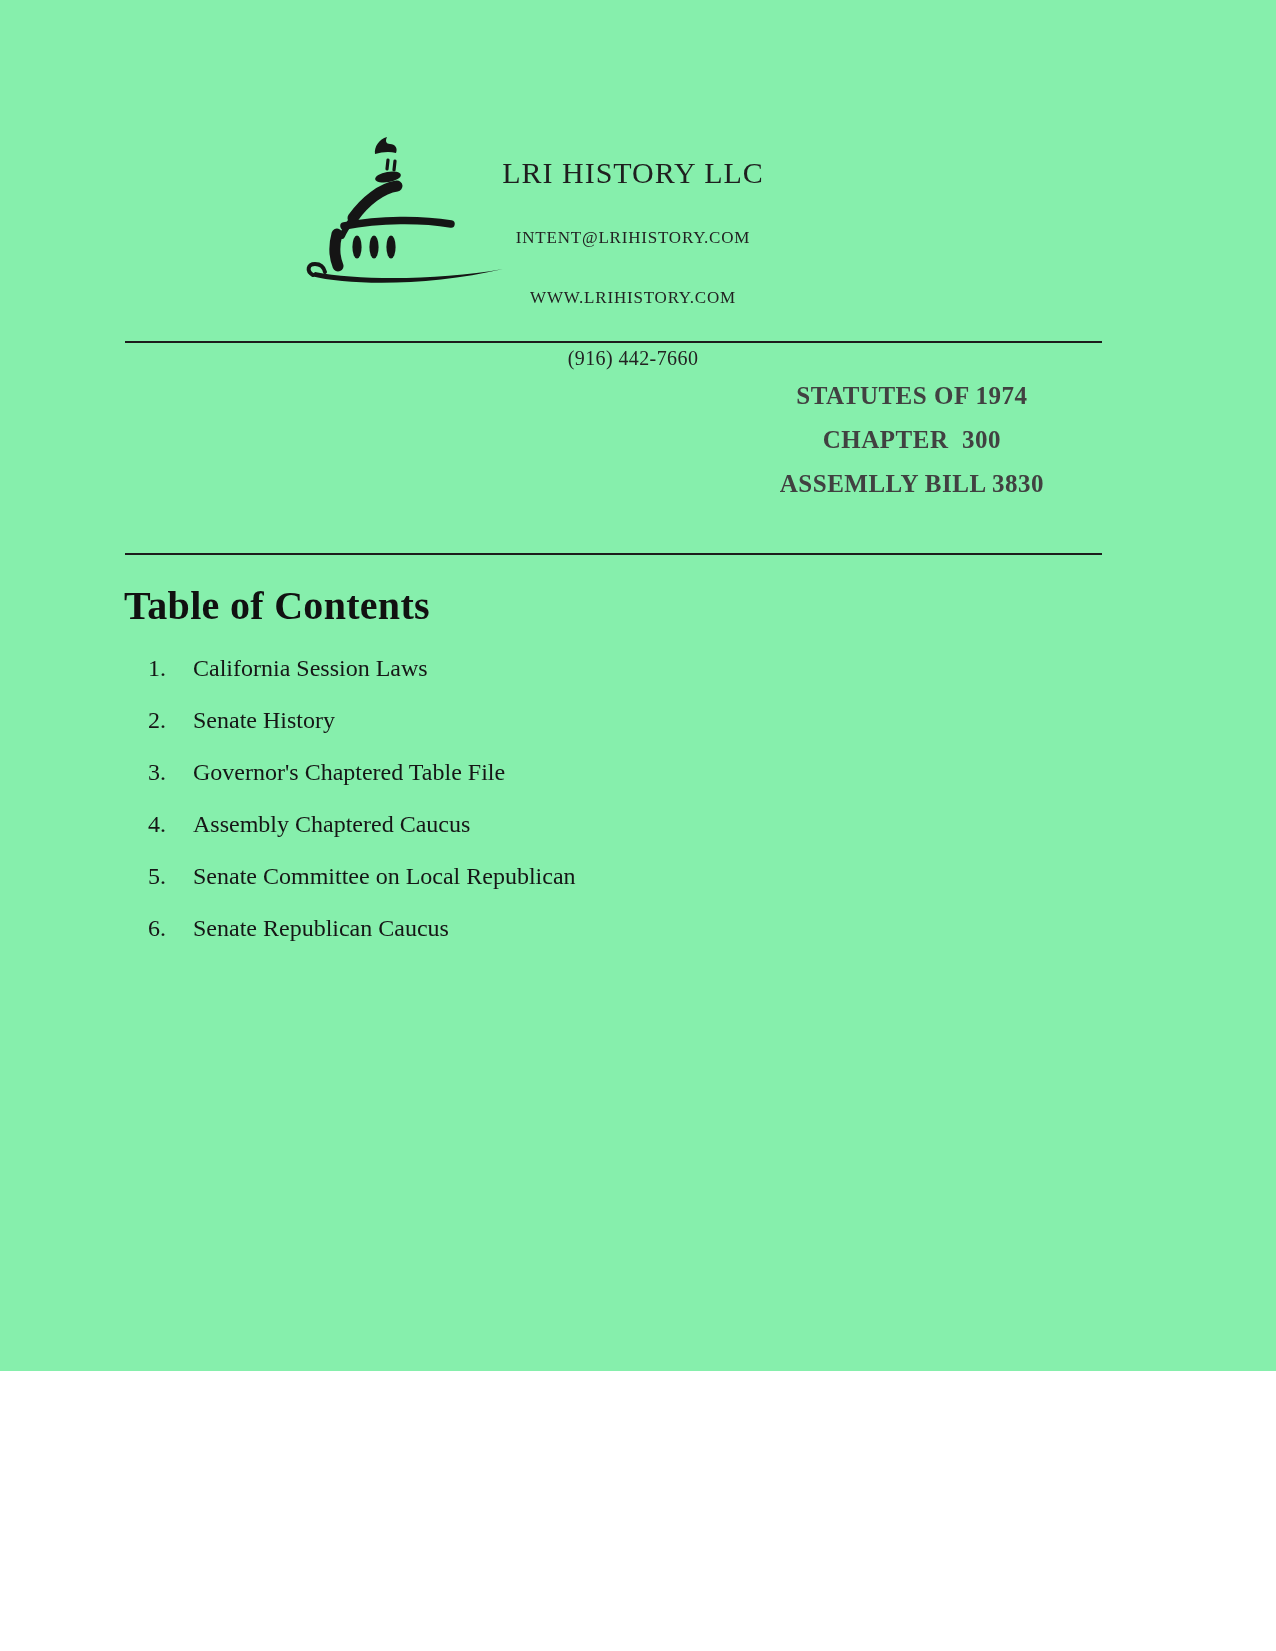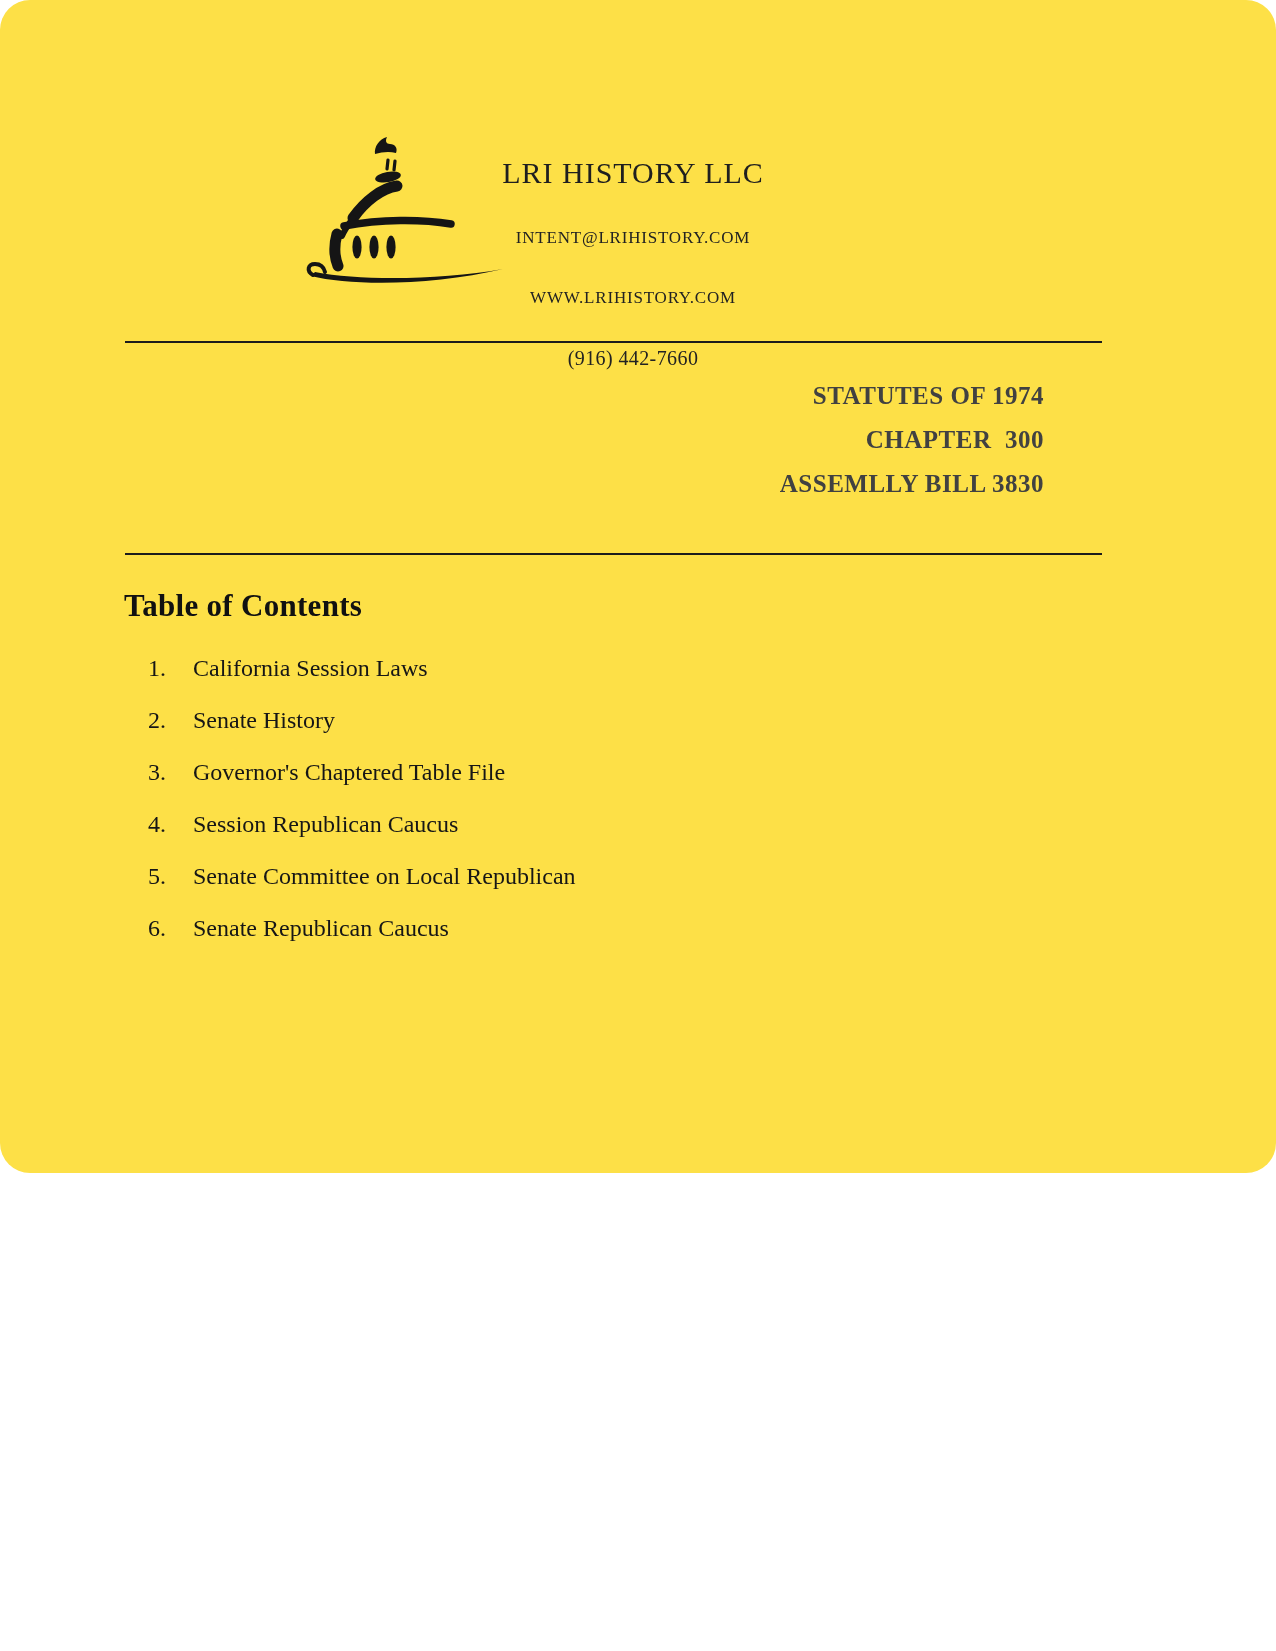--- a/index.html
+++ b/index.html
@@ -1,24 +1,23 @@
 <!DOCTYPE html>
 <html><head>
 <meta charset="utf-8">
 <style>
   html, body { margin: 0; padding: 0; background: #ffffff; }
   .page {
     position: relative;
     width: 1276px;
-    height: 1173px;
-    background: #fde047;
+    height: 1371px;
+    background: #86efac;
     font-family: "Liberation Serif", "DejaVu Serif", serif;
     color: #1a1a1a;
     overflow: hidden;
-    border-radius: 30px;
   }
 
   
   .logo { position: absolute; left: 291px; top: 123px; width: 220px; height: 172px; }
   .logo svg { width: 100%; height: 100%; }
   .letterhead-text {
     position: absolute; left: 437px; top: 152px; width: 392px;
     text-align: center;
   }
   .company-name {
@@ -30,31 +29,31 @@
   .phone-line { font-size: 20px; letter-spacing: 0.4px; }
 
   
   .rule { position: absolute; left: 125px; width: 977px; height: 2px; background: #1c1c1c; }
   .rule-top { top: 341px; }
   .rule-bottom { top: 553px; }
 
   
   .title-block {
     position: absolute; right: 232px; top: 374px;
-    text-align: right;
+    text-align: center;
   }
   .title-line {
     font-weight: bold; font-size: 25px; line-height: 44px;
     letter-spacing: 0.5px; color: #414141; white-space: pre;
   }
 
   
   .toc-heading {
     position: absolute; left: 124px; top: 588px; margin: 0;
-    font-weight: bold; font-size: 31px; line-height: 36px;
+    font-weight: bold; font-size: 40px; line-height: 36px;
     letter-spacing: 0.3px; color: #111111;
   }
   .toc-list {
     position: absolute; left: 148px; top: 642px; margin: 0; padding: 0;
     list-style: none;
   }
   .toc-item { display: flex; height: 52px; line-height: 52px; font-size: 24px; color: #161616; }
   .toc-num { width: 45px; flex: 0 0 45px; }
   .toc-label { white-space: pre; }
 </style>
@@ -116,21 +115,21 @@
     <li class="toc-item">
       <span class="toc-num">2.</span>
       <span class="toc-label">Senate History</span>
     </li>
     <li class="toc-item">
       <span class="toc-num">3.</span>
       <span class="toc-label">Governor's Chaptered Table File</span>
     </li>
     <li class="toc-item">
       <span class="toc-num">4.</span>
-      <span class="toc-label">Session Republican Caucus</span>
+      <span class="toc-label">Assembly Chaptered Caucus</span>
     </li>
     <li class="toc-item">
       <span class="toc-num">5.</span>
       <span class="toc-label">Senate Committee on Local Republican</span>
     </li>
     <li class="toc-item">
       <span class="toc-num">6.</span>
       <span class="toc-label">Senate Republican Caucus</span>
     </li>
   </ol>

